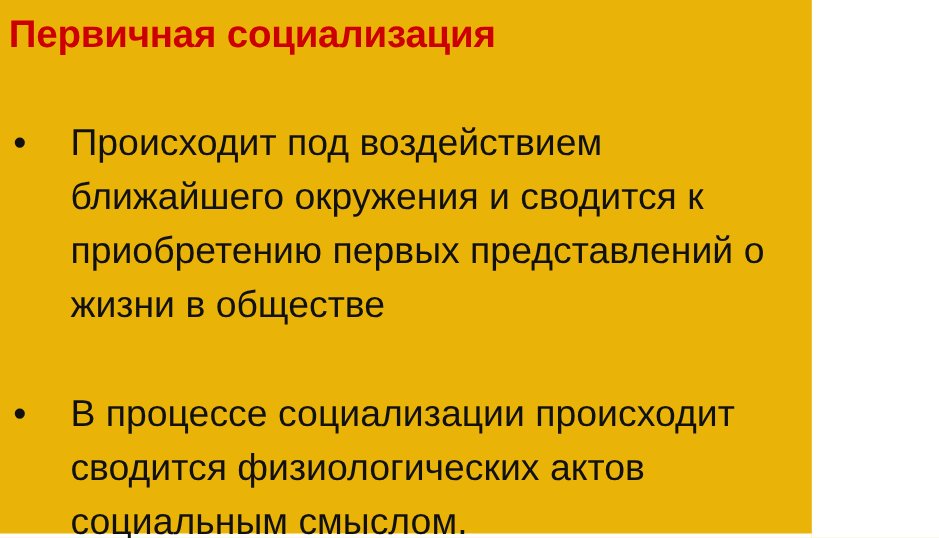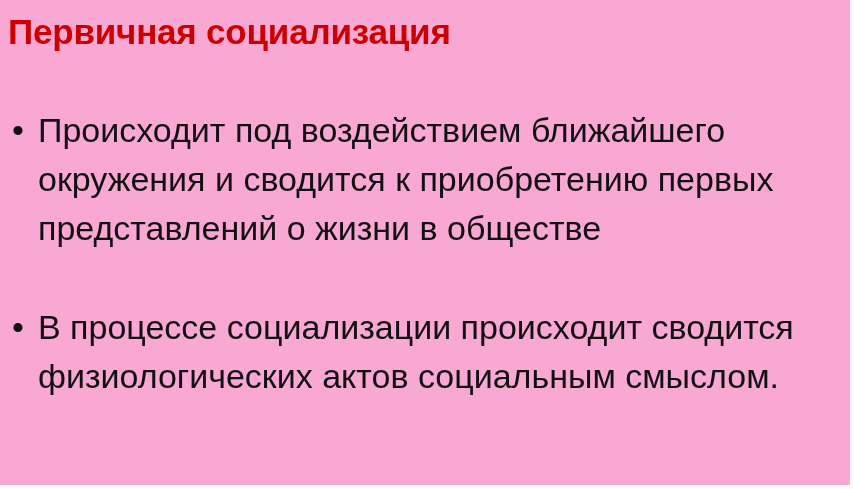--- a/index.html
+++ b/index.html
@@ -8,23 +8,23 @@
   }
   body {
     width: 854px;
     height: 489px;
     overflow: hidden;
     background: #ffffff;
     font-family: "Liberation Sans", sans-serif;
   }
   #slide {
     position: relative;
-    width: 850px;
+    width: 738px;
     height: 489px;
-    background: #f9a8d4;
+    background: #eab308;
     box-sizing: border-box;
     border-bottom: 4px solid #ffffff;
   }
   #slide-title {
     position: absolute;
     left: 8px;
     top: 12px;
     font-size: 35px;
     font-weight: bold;
     color: #cc0000;
@@ -54,20 +54,21 @@
     text-align: left;
     padding-left: 4px;
     box-sizing: border-box;
   }
   .bullet-text {
     flex: 1 1 auto;
     font-size: 34px;
     line-height: 49px;
     color: #111111;
     font-weight: normal;
+    margin-left: 26px;
   }
 </style>
 </head>
 <body>
 
 <div id="slide">
 
   <div id="slide-title">Первичная социализация</div>
 
   <ul id="bullet-list">

